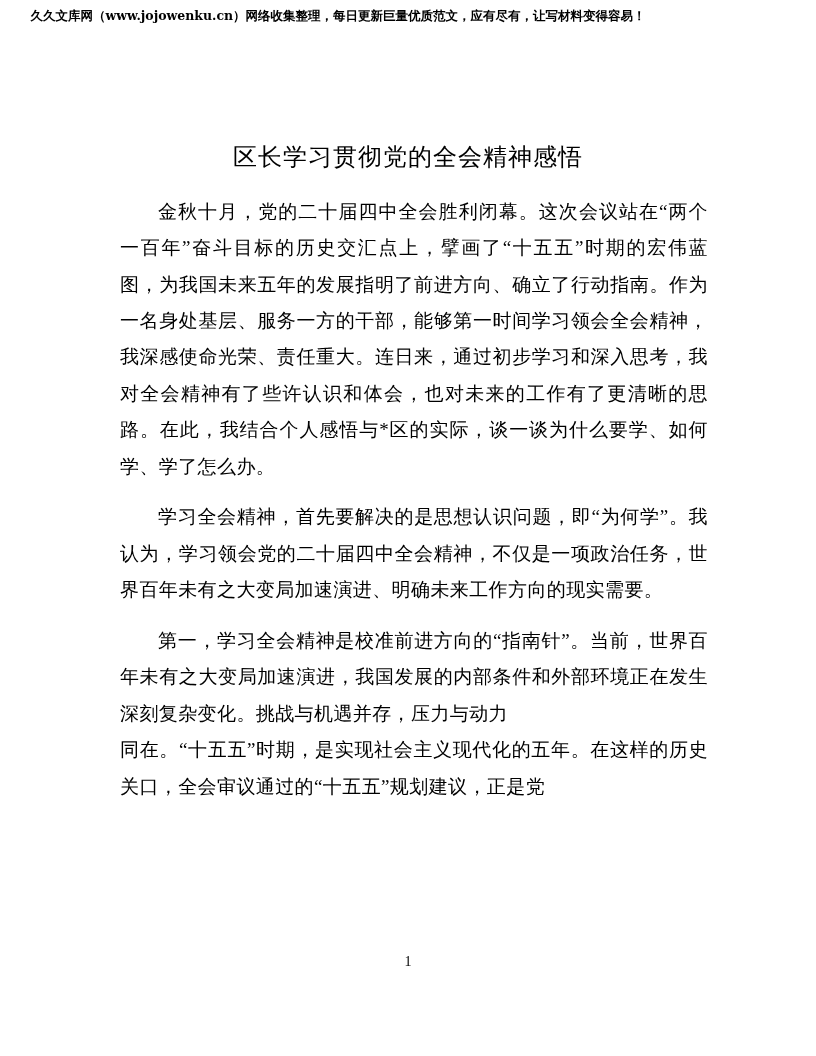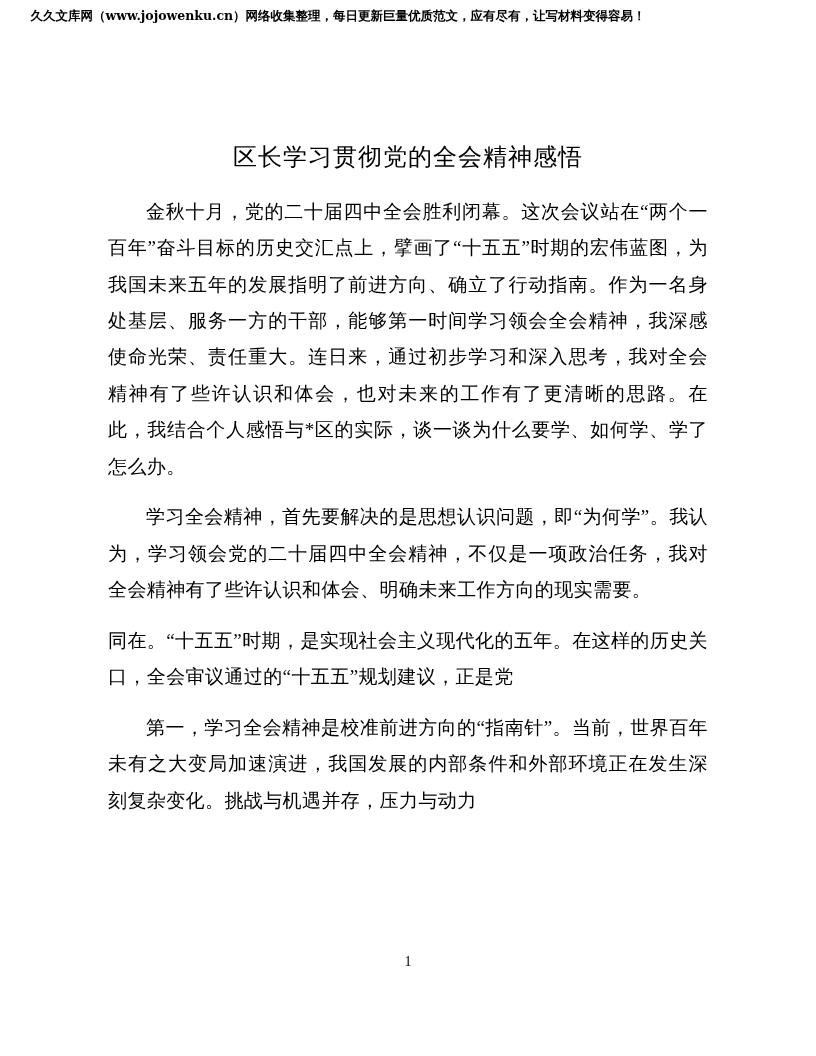--- a/index.html
+++ b/index.html
@@ -45,21 +45,21 @@
     font-family: "Liberation Sans", "DejaVu Sans", sans-serif;
     font-weight: normal;
     font-size: 24px;
     letter-spacing: 1px;
     margin: 0 0 20px 0;
     line-height: 1.4;
   }
   p.para {
     font-size: 19px;
     line-height: 1.92;
-    margin: 0 0 14px 0;
+    margin: 0 0 14px 12px;
     text-align: justify;
     text-justify: inter-ideograph;
     text-indent: 2em;
     letter-spacing: 0.4px;
   }
   p.para.tight {
     margin-bottom: 0;
   }
   p.heading {
     font-size: 19px;
@@ -86,22 +86,22 @@
 <div class="page">
 
   <div class="watermark">久久文库网（www.jojowenku.cn）网络收集整理，每日更新巨量优质范文，应有尽有，让写材料变得容易！</div>
 
   <div class="content">
     <h1 class="doc-title">区长学习贯彻党的全会精神感悟</h1>
 
     <p class="para">金秋十月，党的二十届四中全会胜利闭幕。这次会议站在“两个一百年”奋斗目标的历史交汇点上，擘画了“十五五”时期的宏伟蓝图，为我国未来五年的发展指明了前进方向、确立了行动指南。作为一名身处基层、服务一方的干部，能够第一时间学习领会全会精神，我深感使命光荣、责任重大。连日来，通过初步学习和深入思考，我对全会精神有了些许认识和体会，也对未来的工作有了更清晰的思路。在此，我结合个人感悟与*区的实际，谈一谈为什么要学、如何学、学了怎么办。</p>
 
 
-    <p class="para">学习全会精神，首先要解决的是思想认识问题，即“为何学”。我认为，学习领会党的二十届四中全会精神，不仅是一项政治任务，我对全会精神有了些许认识和体会、明确未来工作方向的现实需要。</p>
+    <p class="para">学习全会精神，首先要解决的是思想认识问题，即“为何学”。我认为，学习领会党的二十届四中全会精神，不仅是一项政治任务，世界百年未有之大变局加速演进、明确未来工作方向的现实需要。</p>
+
+    <p class="para tight">第一，学习全会精神是校准前进方向的“指南针”。当前，世界百年未有之大变局加速演进，我国发展的内部条件和外部环境正在发生深刻复杂变化。挑战与机遇并存，压力与动力</p>
 
     <p class="para" style="text-indent:0;">同在。“十五五”时期，是实现社会主义现代化的五年。在这样的历史关口，全会审议通过的“十五五”规划建议，正是党</p>
-
-    <p class="para tight">第一，学习全会精神是校准前进方向的“指南针”。当前，世界百年未有之大变局加速演进，我国发展的内部条件和外部环境正在发生深刻复杂变化。挑战与机遇并存，压力与动力</p>
   </div>
 
   <div class="page-number">1</div>
 
 </div>
 
 </body></html>

